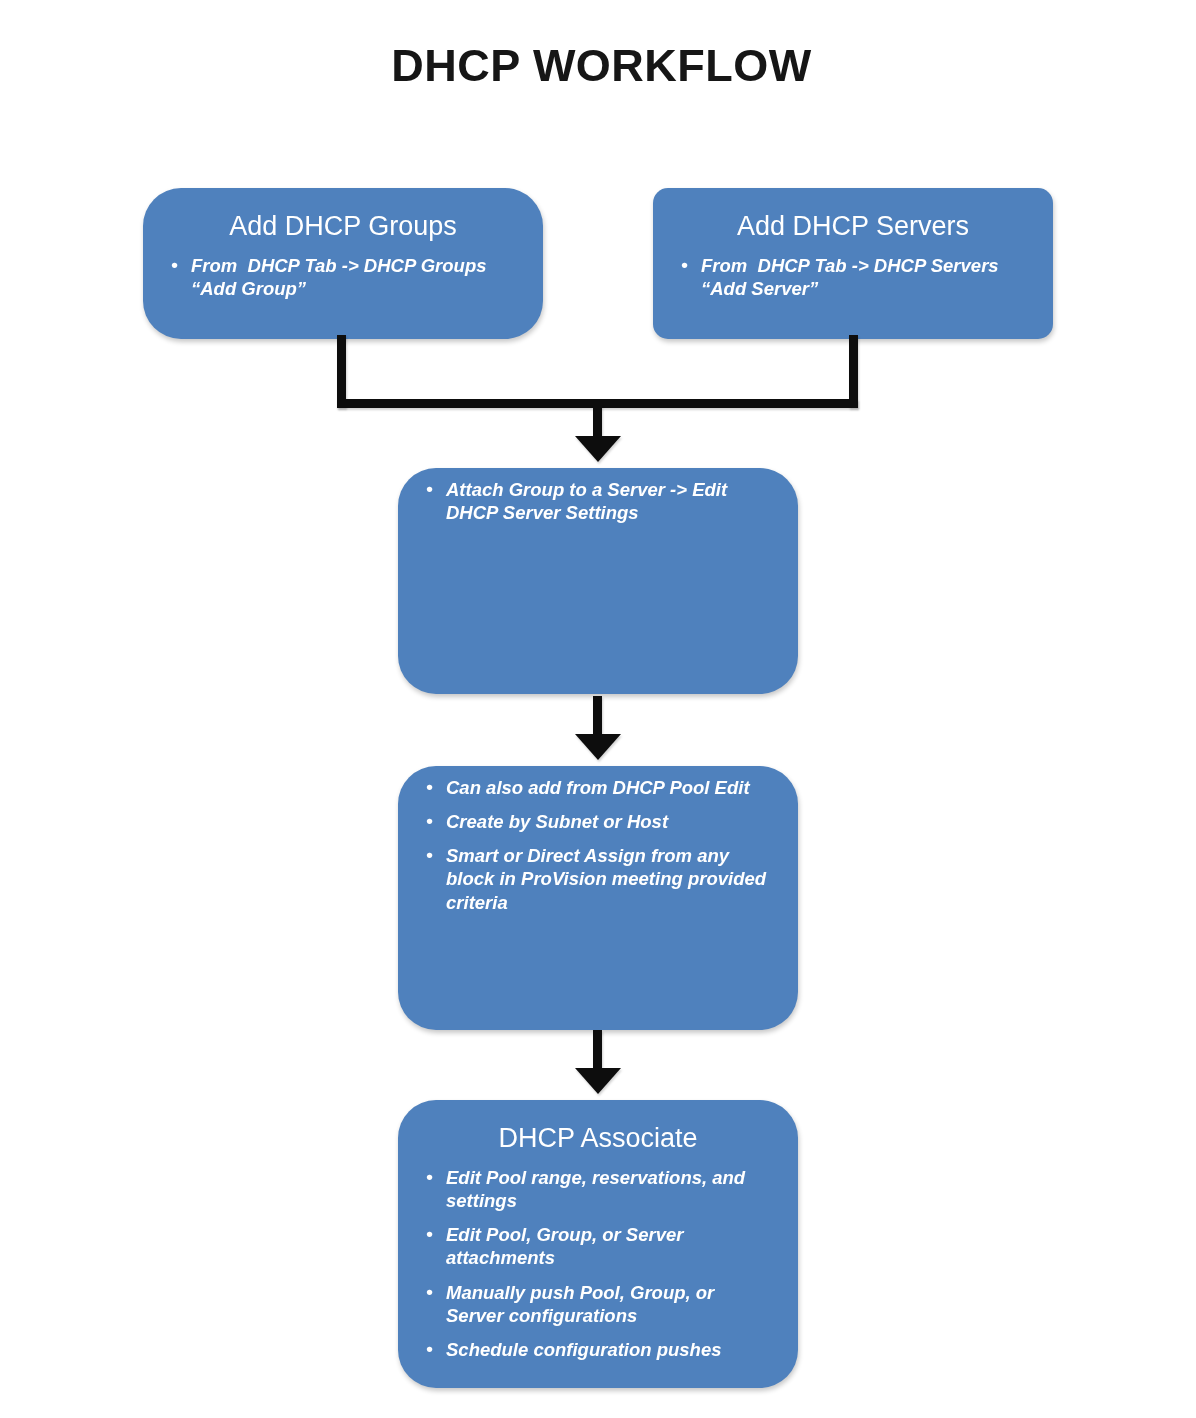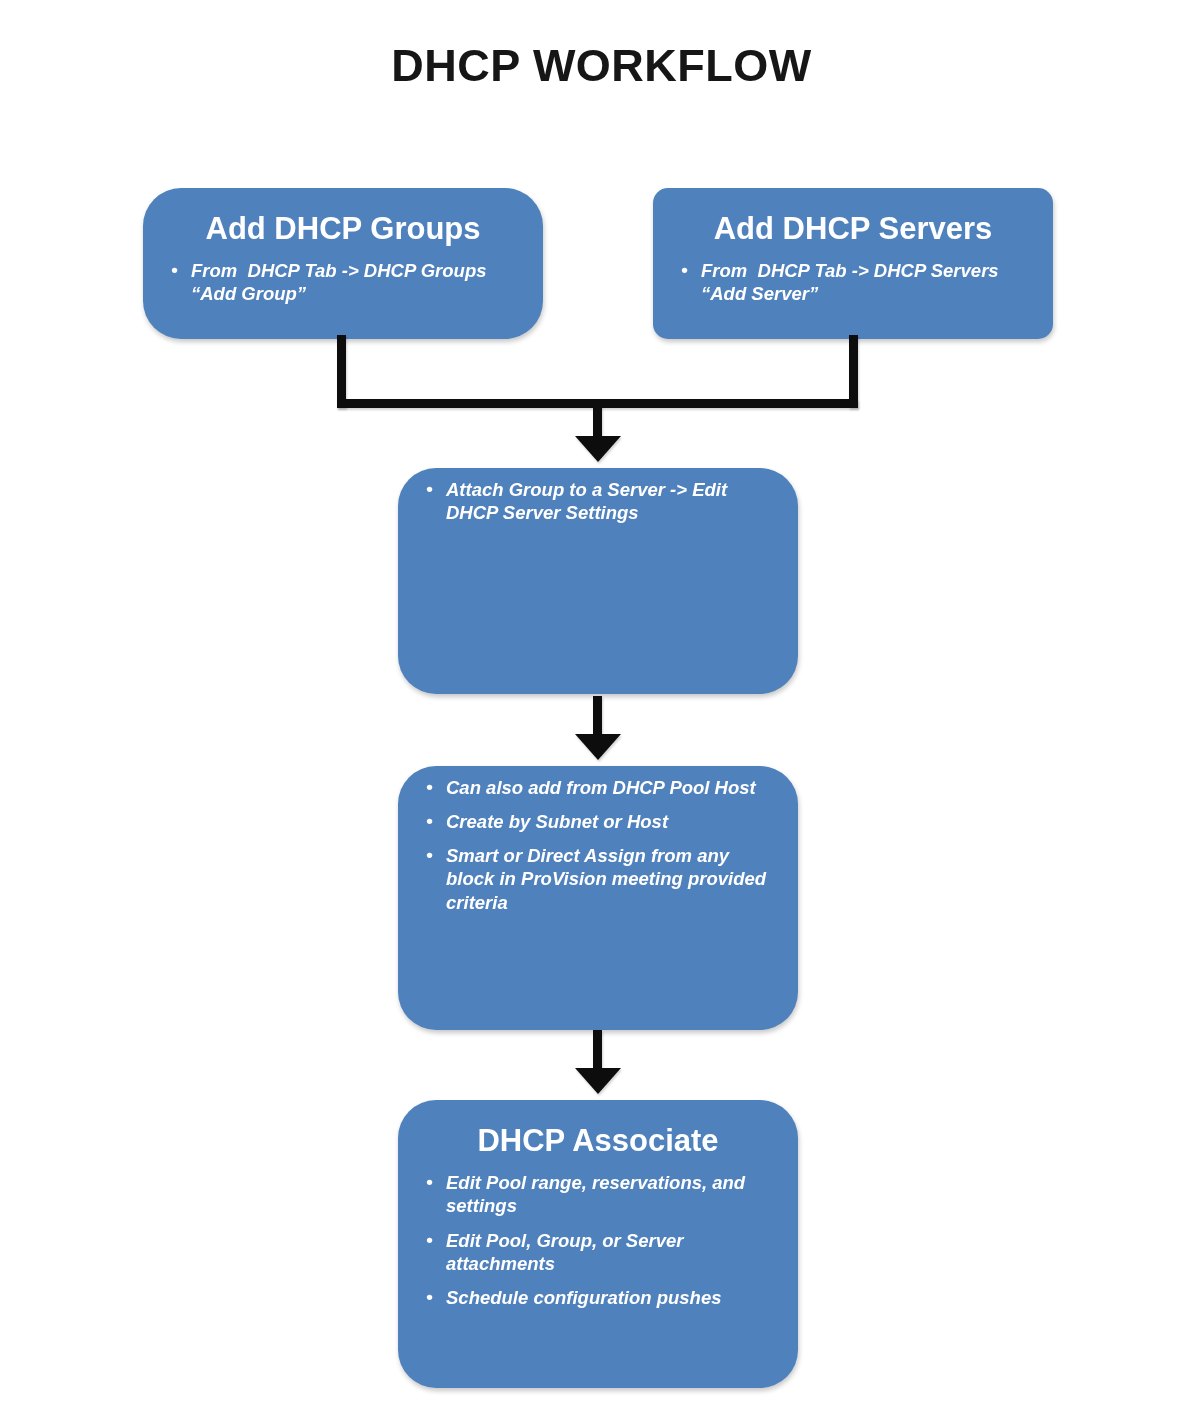--- a/index.html
+++ b/index.html
@@ -40,22 +40,22 @@
     box-shadow: 1px 3px 5px rgba(0,0,0,0.22);
   }
   #box-groups   { left: 143px; top: 188px;  width: 400px; height: 151px; }
   #box-servers  { left: 653px; top: 188px;  width: 400px; height: 151px; border-radius: 15px; }
   #box-associate{ left: 398px; top: 468px;  width: 400px; height: 226px; }
   #box-pools    { left: 398px; top: 766px;  width: 400px; height: 264px; }
   #box-manage   { left: 398px; top: 1100px; width: 400px; height: 288px; }
   .box-title {
     margin: 21px 16px 0;
     text-align: center;
-    font-size: 31px;
-    font-weight: 700;
+    font-size: 27px;
+    font-weight: 400;
     line-height: 1.3;
     white-space: pre-line;
   }
   .bullets {
     list-style: none;
     margin: 10px 0 0;
     padding: 0 16px 0 26px;
   }
   .bullet {
     position: relative;
@@ -132,35 +132,37 @@
       <li class="bullet">Attach Group to a Server -&gt; Edit
 DHCP Server Settings</li>
     </ul>
   </section>
 
   <div class="line" id="stem-2"></div>
   <div class="arrowhead" id="head-2"></div>
 
   <section class="box" id="box-pools">
     <ul class="bullets">
-      <li class="bullet">Can also add from DHCP Pool Host</li>
+      <li class="bullet">Can also add from DHCP Pool Edit</li>
       <li class="bullet">Create by Subnet or Host</li>
       <li class="bullet">Smart or Direct Assign from any
 block in ProVision meeting provided
 criteria</li>
     </ul>
   </section>
 
   <div class="line" id="stem-3"></div>
   <div class="arrowhead" id="head-3"></div>
 
   <section class="box" id="box-manage">
     <h2 class="box-title">DHCP Associate</h2>
     <ul class="bullets">
       <li class="bullet">Edit Pool range, reservations, and
 settings</li>
       <li class="bullet">Edit Pool, Group, or Server
 attachments</li>
+      <li class="bullet">Manually push Pool, Group, or
+Server configurations</li>
       <li class="bullet">Schedule configuration pushes</li>
     </ul>
   </section>
 
 </div>
 
 </body></html>

